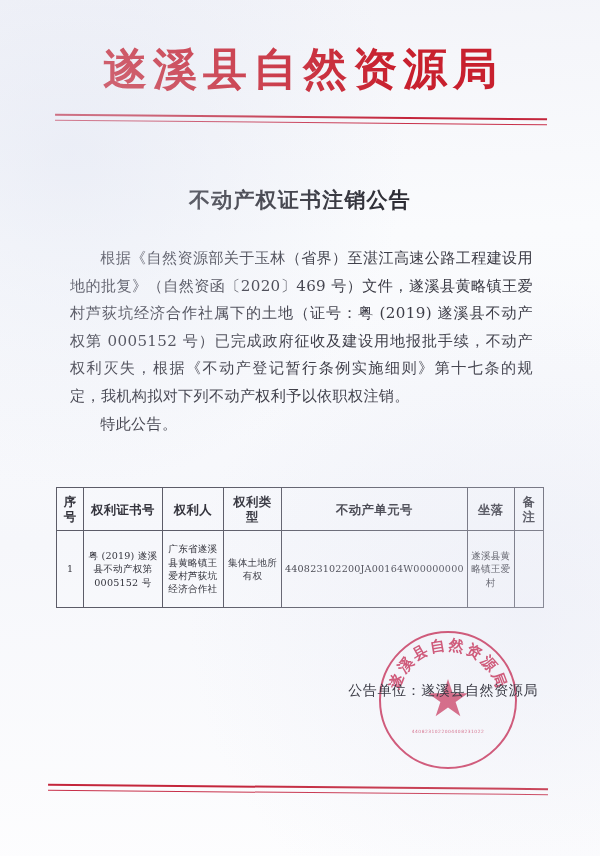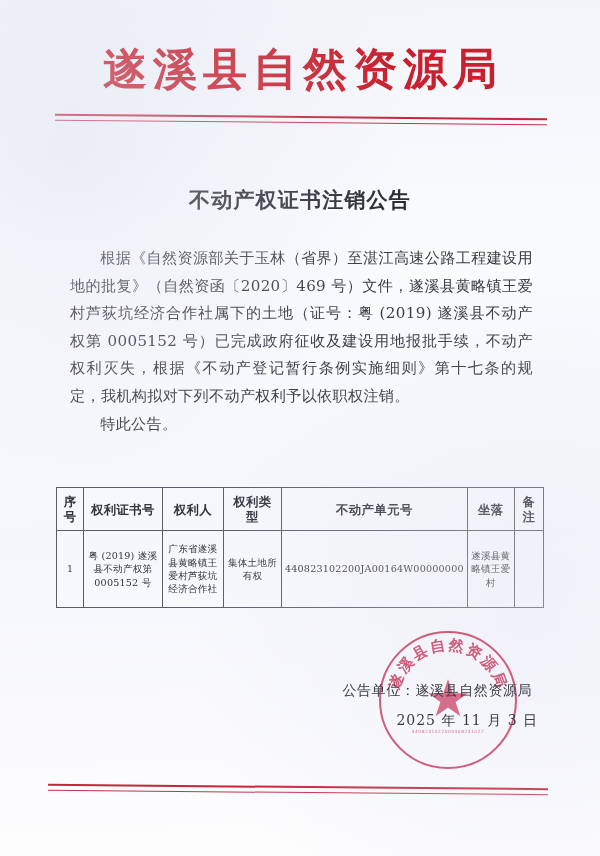--- a/index.html
+++ b/index.html
@@ -279,21 +279,20 @@
       </text>
     </svg>
     <div class="seal-star"></div>
     <div class="seal-code">4408231022004408231022</div>
   </div>
 
   <div class="sign-block">
     <div>
       <span>公告单位：</span><span>遂溪县自然资源局</span>
     </div>
-    <div class="sign-date">2025 年 11 月 3 日</div>
   </div>
 
   <div class="rule-wrap bottom">
     <div class="rule-thick"></div>
     <div class="rule-thin"></div>
   </div>
 
 </div>
 
 </body></html>

